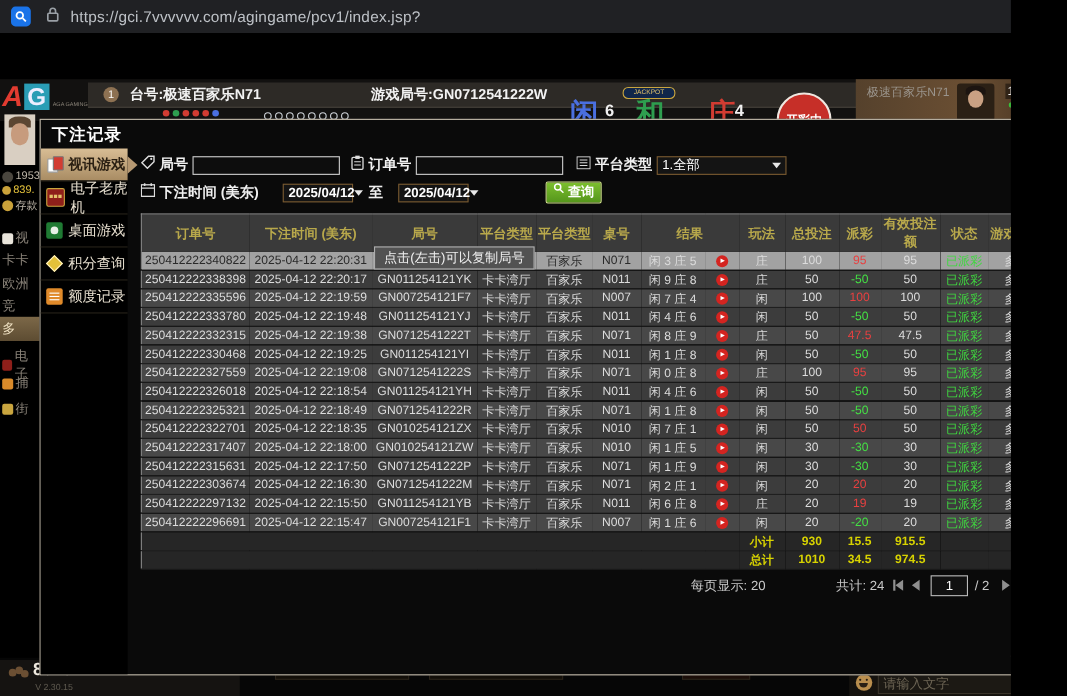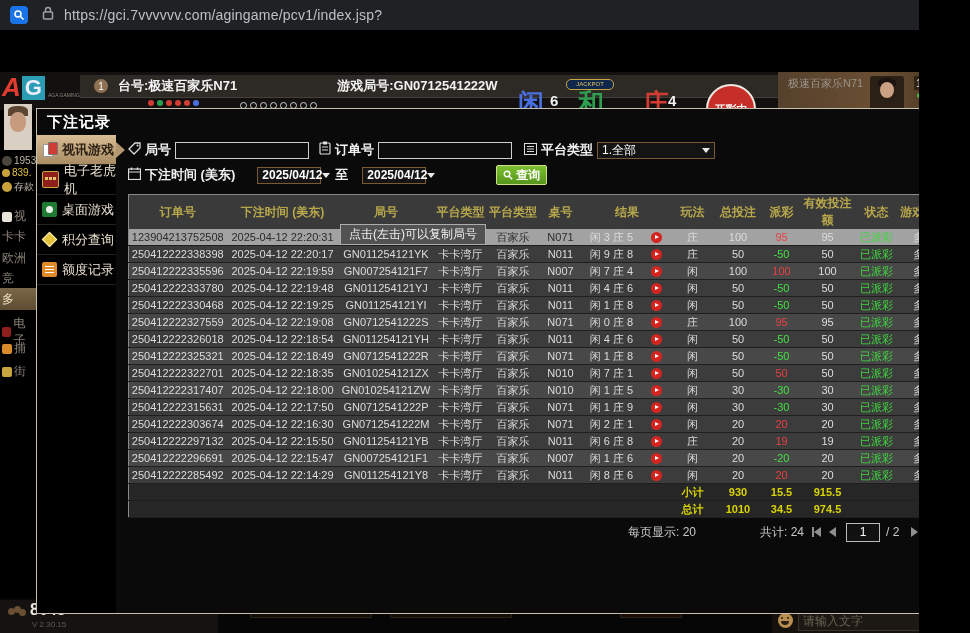--- a/index.html
+++ b/index.html
@@ -116,21 +116,21 @@
   .flabel{color:#f0f0f0;font-size:13px;font-weight:bold;margin:0 4px 0 4px;white-space:nowrap;}
   .ftext-input{width:126px;height:15px;background:#0d0d0d;border:1px solid #cfcfcf;color:#eee;font-size:12px;padding:0 3px;}
   .dropdown{height:17px;background:#141414;border:1px solid #7a5a30;color:#fff;font-size:12px;
             display:flex;align-items:center;padding:0 4px;cursor:pointer;box-sizing:border-box;}
   .dropdown .caret{margin-left:auto;border-left:4px solid transparent;border-right:4px solid transparent;border-top:5px solid #e8e8e8;}
   .dd-platform{width:118px;margin-left:0;}
   .dd-date{width:64px;font-weight:bold;}
   .to-label{color:#f0f0f0;font-size:13px;font-weight:bold;margin:0 14px;}
   .search-btn{margin-left:70px;height:18px;padding:0 6px;background:linear-gradient(#7cbf2e,#55961c);
               border:1px solid #cfe08a;border-radius:2px;color:#fff;font-size:12px;font-weight:bold;
-              display:flex;align-items:center;gap:3px;cursor:pointer;}
+              display:flex;gap:3px;cursor:pointer;}
 
   
   .table-wrap{position:relative;margin-top:8px;}
   table.rec{width:100%;border-collapse:collapse;table-layout:fixed;border:1px solid #8a8a8a;}
   table.rec th{background:#3a3a3a;color:#b8a84b;font-size:12px;font-weight:bold;height:18px;padding:0;}
   table.rec td{height:16px;font-size:11px;color:#dcdcdc;text-align:center;padding:0 2px;overflow:hidden;
                white-space:nowrap;border-bottom:1px solid #1f1f1f;}
   tr.odd td{background:#484848;}
   tr.even td{background:#3c3c3c;}
   tr.hover td{background:#a2a2a2;}
@@ -431,21 +431,21 @@
                   <th>玩法</th>
                   <th>总投注</th>
                   <th>派彩</th>
                   <th>有效投注额</th>
                   <th>状态</th>
                   <th>游戏模式</th>
                 </tr>
               </thead>
             <tbody id="rec-body">
                 <tr class="odd hover">
-                  <td class="c-order">123904213752508</td>
+                  <td class="c-order">250412222340822</td>
                   <td class="c-time">2025-04-12 22:20:31</td>
                   <td>GN0712541222W</td>
                   <td>卡卡湾厅</td>
                   <td>百家乐</td>
                   <td>N071</td>
                   <td>闲 3 庄 5</td>
                   <td><span class="play-btn"></span></td>
                   <td>庄</td>
                   <td>100</td>
                   <td class="pos">95</td>
@@ -494,20 +494,36 @@
                   <td>N011</td>
                   <td>闲 4 庄 6</td>
                   <td><span class="play-btn"></span></td>
                   <td>闲</td>
                   <td>50</td>
                   <td class="neg">-50</td>
                   <td>50</td>
                   <td class="status">已派彩</td>
                   <td>多台</td>
                 </tr>
+                <tr class="odd">
+                  <td class="c-order">250412222332315</td>
+                  <td class="c-time">2025-04-12 22:19:38</td>
+                  <td>GN0712541222T</td>
+                  <td>卡卡湾厅</td>
+                  <td>百家乐</td>
+                  <td>N071</td>
+                  <td>闲 8 庄 9</td>
+                  <td><span class="play-btn"></span></td>
+                  <td>庄</td>
+                  <td>50</td>
+                  <td class="pos">47.5</td>
+                  <td>47.5</td>
+                  <td class="status">已派彩</td>
+                  <td>多台</td>
+                </tr>
                 <tr class="even">
                   <td class="c-order">250412222330468</td>
                   <td class="c-time">2025-04-12 22:19:25</td>
                   <td>GN011254121YI</td>
                   <td>卡卡湾厅</td>
                   <td>百家乐</td>
                   <td>N011</td>
                   <td>闲 1 庄 8</td>
                   <td><span class="play-btn"></span></td>
                   <td>闲</td>
@@ -650,36 +666,20 @@
                   <td class="c-time">2025-04-12 22:15:47</td>
                   <td>GN007254121F1</td>
                   <td>卡卡湾厅</td>
                   <td>百家乐</td>
                   <td>N007</td>
                   <td>闲 1 庄 6</td>
                   <td><span class="play-btn"></span></td>
                   <td>闲</td>
                   <td>20</td>
                   <td class="neg">-20</td>
-                  <td>20</td>
-                  <td class="status">已派彩</td>
-                  <td>多台</td>
-                </tr>
-                <tr class="even">
-                  <td class="c-order">250412222285492</td>
-                  <td class="c-time">2025-04-12 22:14:29</td>
-                  <td>GN011254121Y8</td>
-                  <td>卡卡湾厅</td>
-                  <td>百家乐</td>
-                  <td>N011</td>
-                  <td>闲 8 庄 6</td>
-                  <td><span class="play-btn"></span></td>
-                  <td>闲</td>
-                  <td>20</td>
-                  <td class="pos">20</td>
                   <td>20</td>
                   <td class="status">已派彩</td>
                   <td>多台</td>
                 </tr>
               </tbody>
             <tfoot>
               <tr class="foot">
                 <td colspan="8"></td>
                 <td>小计</td>
                 <td>930</td>

